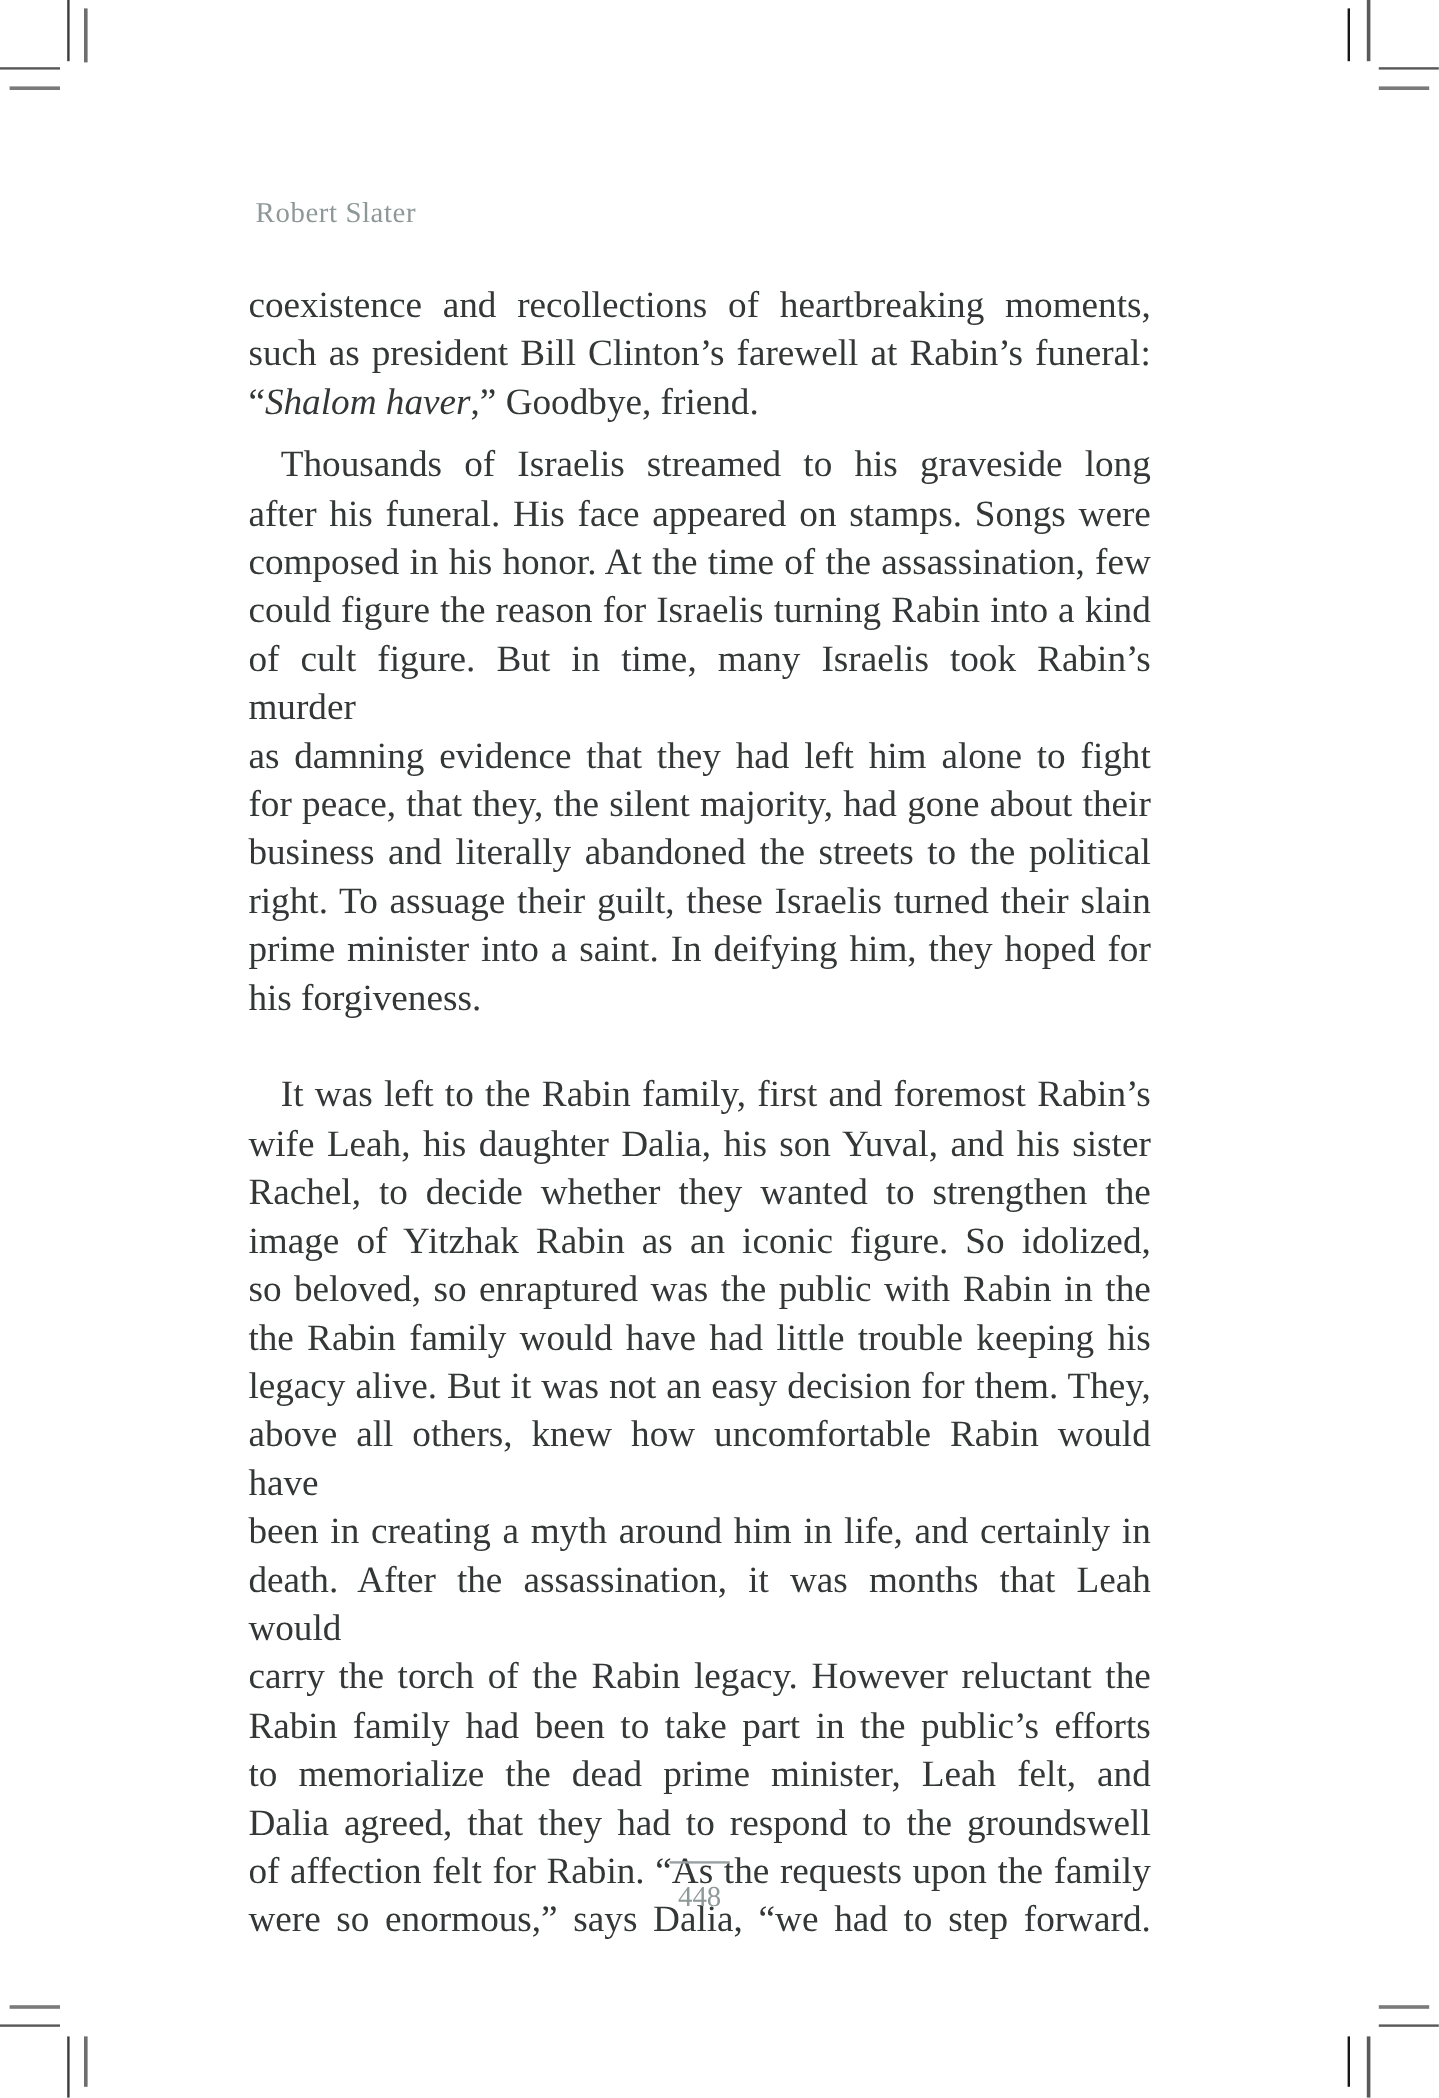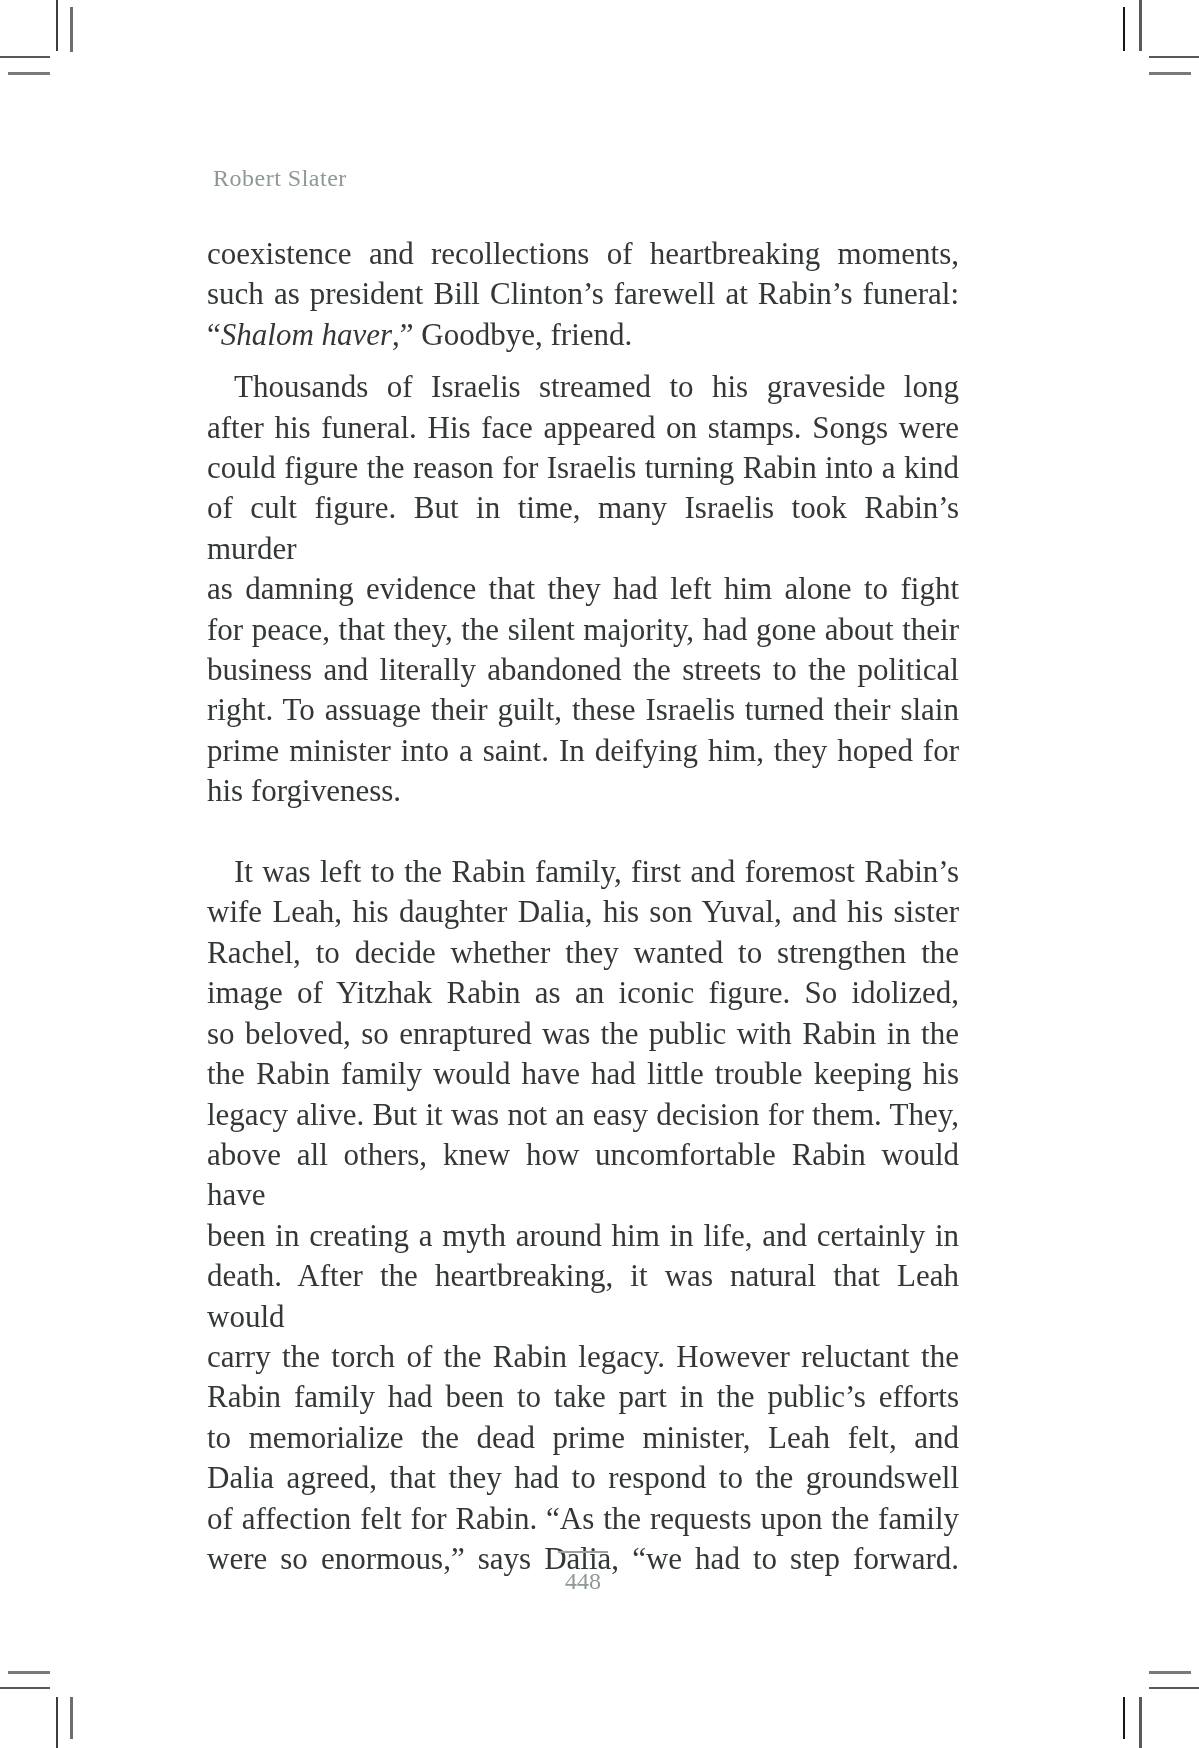--- a/index.html
+++ b/index.html
@@ -95,40 +95,41 @@
 
   <main class="body-text">
       <div class="para">
         <div class="line">coexistence and recollections of heartbreaking moments,</div>
         <div class="line">such as president Bill Clinton’s farewell at Rabin’s funeral:</div>
         <div class="line no-j"><span>“</span><i>Shalom haver</i><span>,” Goodbye, friend.</span></div>
       </div>
       <div class="para">
         <div class="line indent">Thousands of Israelis streamed to his graveside long</div>
         <div class="line">after his funeral. His face appeared on stamps. Songs were</div>
+        <div class="line">composed in his honor. At the time of the assassination, few</div>
         <div class="line">could figure the reason for Israelis turning Rabin into a kind</div>
         <div class="line">of cult figure. But in time, many Israelis took Rabin’s murder</div>
         <div class="line">as damning evidence that they had left him alone to fight</div>
         <div class="line">for peace, that they, the silent majority, had gone about their</div>
         <div class="line">business and literally abandoned the streets to the political</div>
         <div class="line">right. To assuage their guilt, these Israelis turned their slain</div>
         <div class="line">prime minister into a saint. In deifying him, they hoped for</div>
         <div class="line no-j">his forgiveness.</div>
       </div>
       <div class="para space-before">
         <div class="line indent">It was left to the Rabin family, first and foremost Rabin’s</div>
         <div class="line">wife Leah, his daughter Dalia, his son Yuval, and his sister</div>
         <div class="line">Rachel, to decide whether they wanted to strengthen the</div>
         <div class="line">image of Yitzhak Rabin as an iconic figure. So idolized,</div>
         <div class="line">so beloved, so enraptured was the public with Rabin in the</div>
         <div class="line">the Rabin family would have had little trouble keeping his</div>
         <div class="line">legacy alive. But it was not an easy decision for them. They,</div>
         <div class="line">above all others, knew how uncomfortable Rabin would have</div>
         <div class="line">been in creating a myth around him in life, and certainly in</div>
-        <div class="line">death. After the heartbreaking, it was natural that Leah would</div>
+        <div class="line">death. After the assassination, it was months that Leah would</div>
         <div class="line">carry the torch of the Rabin legacy. However reluctant the</div>
         <div class="line">Rabin family had been to take part in the public’s efforts</div>
         <div class="line">to memorialize the dead prime minister, Leah felt, and</div>
         <div class="line">Dalia agreed, that they had to respond to the groundswell</div>
         <div class="line">of affection felt for Rabin. “As the requests upon the family</div>
         <div class="line">were so enormous,” says Dalia, “we had to step forward.</div>
       </div>
     </main>
 
   <div class="page-footer">

